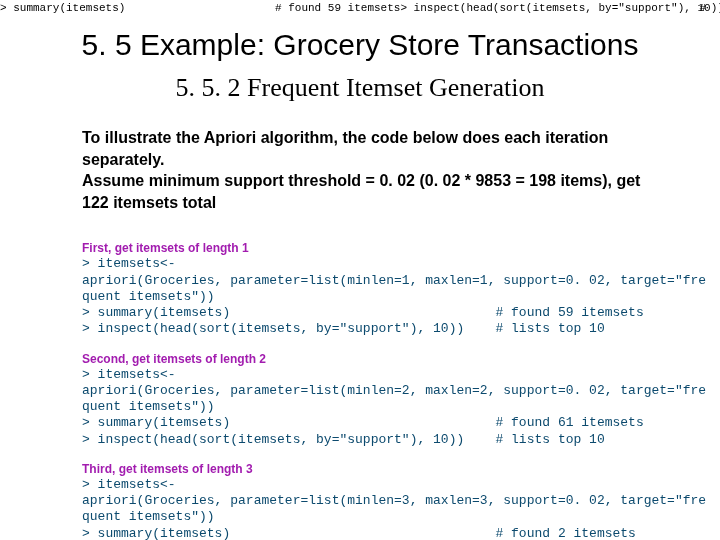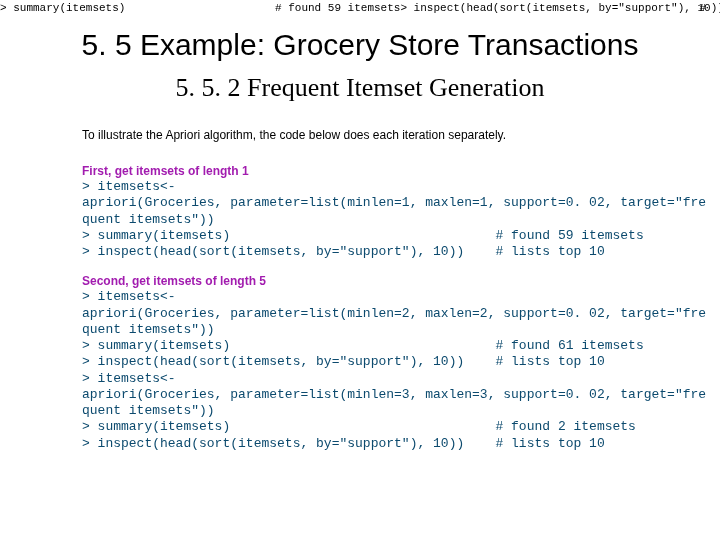--- a/index.html
+++ b/index.html
@@ -52,25 +52,25 @@
     font-size: 26px;
     line-height: 1.0;
     color: #000;
     margin-top: 14px;
   }
   .content {
     margin: 26px 60px 0 82px;
   }
   .intro {
     font-family: Verdana, Arial, sans-serif;
-    font-size: 12px;
-    font-weight: normal;
+    font-size: 16px;
+    font-weight: bold;
     color: #000;
     line-height: 1.35;
-    margin-bottom: 21px;
+    margin-bottom: 28px;
   }
   .section-head {
     font-family: Verdana, Arial, sans-serif;
     font-size: 12px;
     font-weight: bold;
     color: #a21caf;
     margin-top: 14px;
     margin-bottom: 1px;
   }
   .code {
@@ -92,35 +92,37 @@
 
 <div class="title-block">
   <div class="main-title">5. 5 Example: Grocery Store Transactions</div>
   <div class="sub-title">5. 5. 2 Frequent Itemset Generation</div>
 </div>
 
 <div class="content">
 
   <div class="intro">
     <div>To illustrate the Apriori algorithm, the code below does each iteration separately.</div>
+    <div>Assume minimum support threshold = 0. 02 (0. 02 * 9853 = 198 items), get 122 itemsets total</div>
   </div>
 
   <div class="section-head">First, get itemsets of length 1</div>
   <div class="code">&gt; itemsets&lt;-
 apriori(Groceries, parameter=list(minlen=1, maxlen=1, support=0. 02, target="fre
 quent itemsets"))
 &gt; summary(itemsets)                                  # found 59 itemsets
 &gt; inspect(head(sort(itemsets, by="support"), 10))    # lists top 10</div>
 
-  <div class="section-head">Second, get itemsets of length 5</div>
+  <div class="section-head">Second, get itemsets of length 2</div>
   <div class="code">&gt; itemsets&lt;-
 apriori(Groceries, parameter=list(minlen=2, maxlen=2, support=0. 02, target="fre
 quent itemsets"))
 &gt; summary(itemsets)                                  # found 61 itemsets
 &gt; inspect(head(sort(itemsets, by="support"), 10))    # lists top 10</div>
 
+  <div class="section-head">Third, get itemsets of length 3</div>
   <div class="code">&gt; itemsets&lt;-
 apriori(Groceries, parameter=list(minlen=3, maxlen=3, support=0. 02, target="fre
 quent itemsets"))
 &gt; summary(itemsets)                                  # found 2 itemsets
 &gt; inspect(head(sort(itemsets, by="support"), 10))    # lists top 10</div>
 
 </div>
 
 </body></html>

